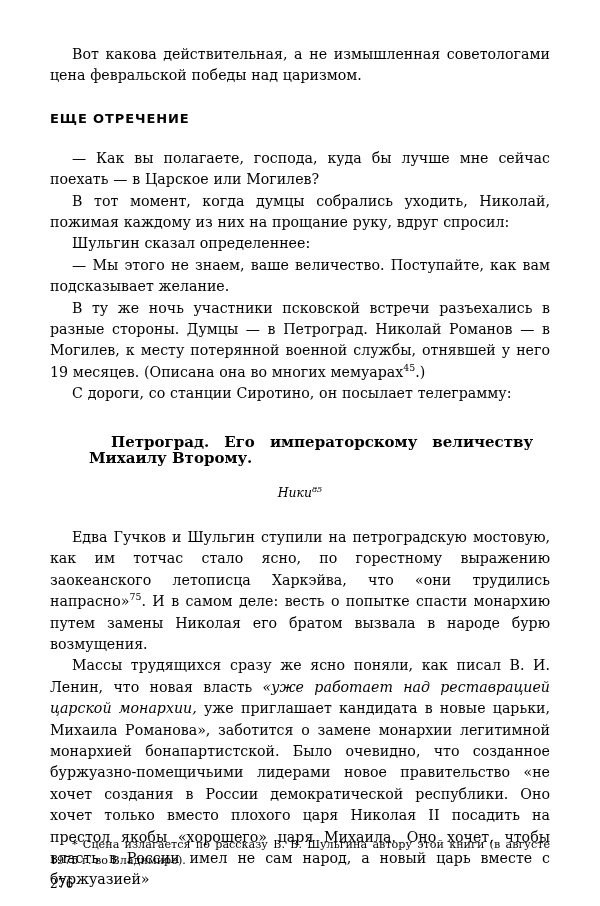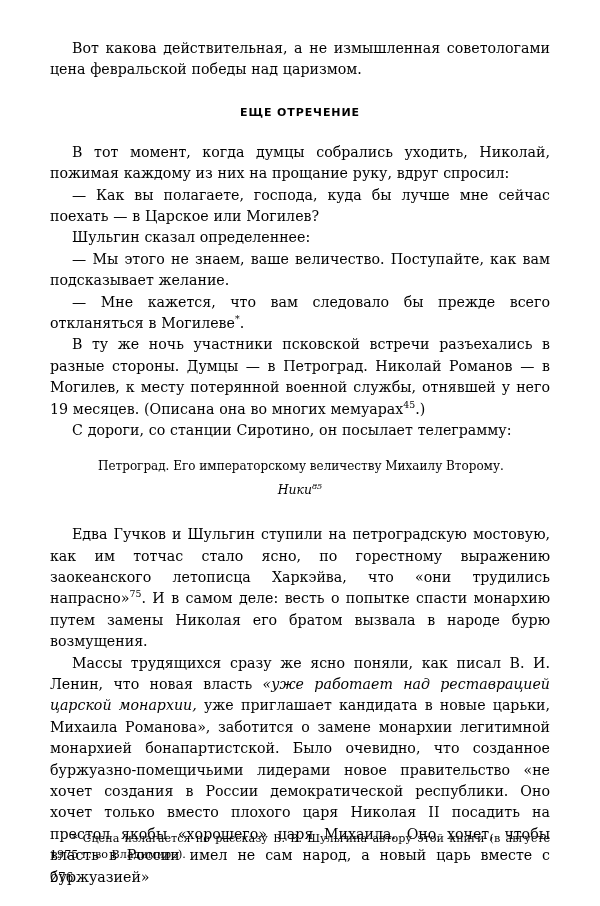--- a/index.html
+++ b/index.html
@@ -11,21 +11,21 @@
     width: 600px;
     height: 906px;
     position: relative;
     font-family: "DejaVu Serif", serif;
     color: #000000;
     -webkit-font-smoothing: none;
   }
 
   .page {
     position: absolute;
-    left: 0; top: 2px;
+    left: 0; top: 8px;
     width: 600px;
     height: 656px;
     box-sizing: border-box;
   }
 
   .text-block {
     position: absolute;
     left: 50px;
     top: 36px;
     width: 500px;
@@ -38,35 +38,36 @@
     text-align: justify;
     text-indent: 22px;
     hyphens: manual;
     word-spacing: 0.02em;
   }
 
   h2.section-head {
     margin: 0;
     font-family: "DejaVu Sans", sans-serif;
     font-weight: bold;
-    font-size: 11px;
+    font-size: 13px;
     letter-spacing: 0.9px;
     line-height: 14px;
-    text-align: center;
+    text-align: left;
   }
 
   .gap-after-para { height: 25px; }
   .gap-after-head { height: 22px; }
 
   .quote-block {
-    margin: 4px;
+    margin: 17px;
     padding: 0 0 0 22px;
-    font-size: 12px;
+    font-size: 15px;
     line-height: 16.6px;
     text-align: justify;
+    font-weight: bold;
   }
   .quote-block p {
     margin: 0;
     text-indent: 22px;
     text-align: justify;
   }
   .quote-lead { margin-bottom: 7px !important; }
 
   .signature {
     margin: 0;
@@ -118,26 +119,25 @@
   <div class="text-block">
 
     <p class="para">Вот какова действительная, а не измышленная советологами цена февральской победы над царизмом.</p>
 
     <div class="gap-after-para"></div>
 
     <h2 class="section-head">ЕЩЕ ОТРЕЧЕНИЕ</h2>
 
     <div class="gap-after-head"></div>
 
+    <p class="para">— Как вы полагаете, господа, куда бы лучше мне сейчас поехать — в Царское или Могилев?</p>
     <p class="para">В тот момент, когда думцы собрались уходить, Николай, пожимая каждому из них на прощание руку, вдруг спросил:</p>
-    <p class="para">— Как вы полагаете, господа, куда бы лучше мне сейчас поехать — в Царское или Могилев?</p>
     <p class="para">Шульгин сказал определеннее:</p>
     <p class="para">— Мы этого не знаем, ваше величество. Поступайте, как вам подсказывает желание.</p>
 
-    <p class="para"><span>— Мне кажется, что вам следовало бы прежде всего откланяться в Могилеве</span><sup>*</sup><span>.</span></p>
 
     <p class="para"><span>В ту же ночь участники псковской встречи разъехались в разные стороны. Думцы — в Петроград. Николай Романов — в Могилев, к месту потерянной военной службы, отнявшей у него 19 месяцев. (Описана она во многих мемуарах</span><sup>45</sup><span>.)</span></p>
 
     <p class="para">С дороги, со станции Сиротино, он посылает телеграмму:</p>
 
     <div class="spacer-sm"></div>
 
     <div class="quote-block">
       <p class="quote-lead">Петроград. Его императорскому величеству Михаилу Второму.</p>
     </div>

